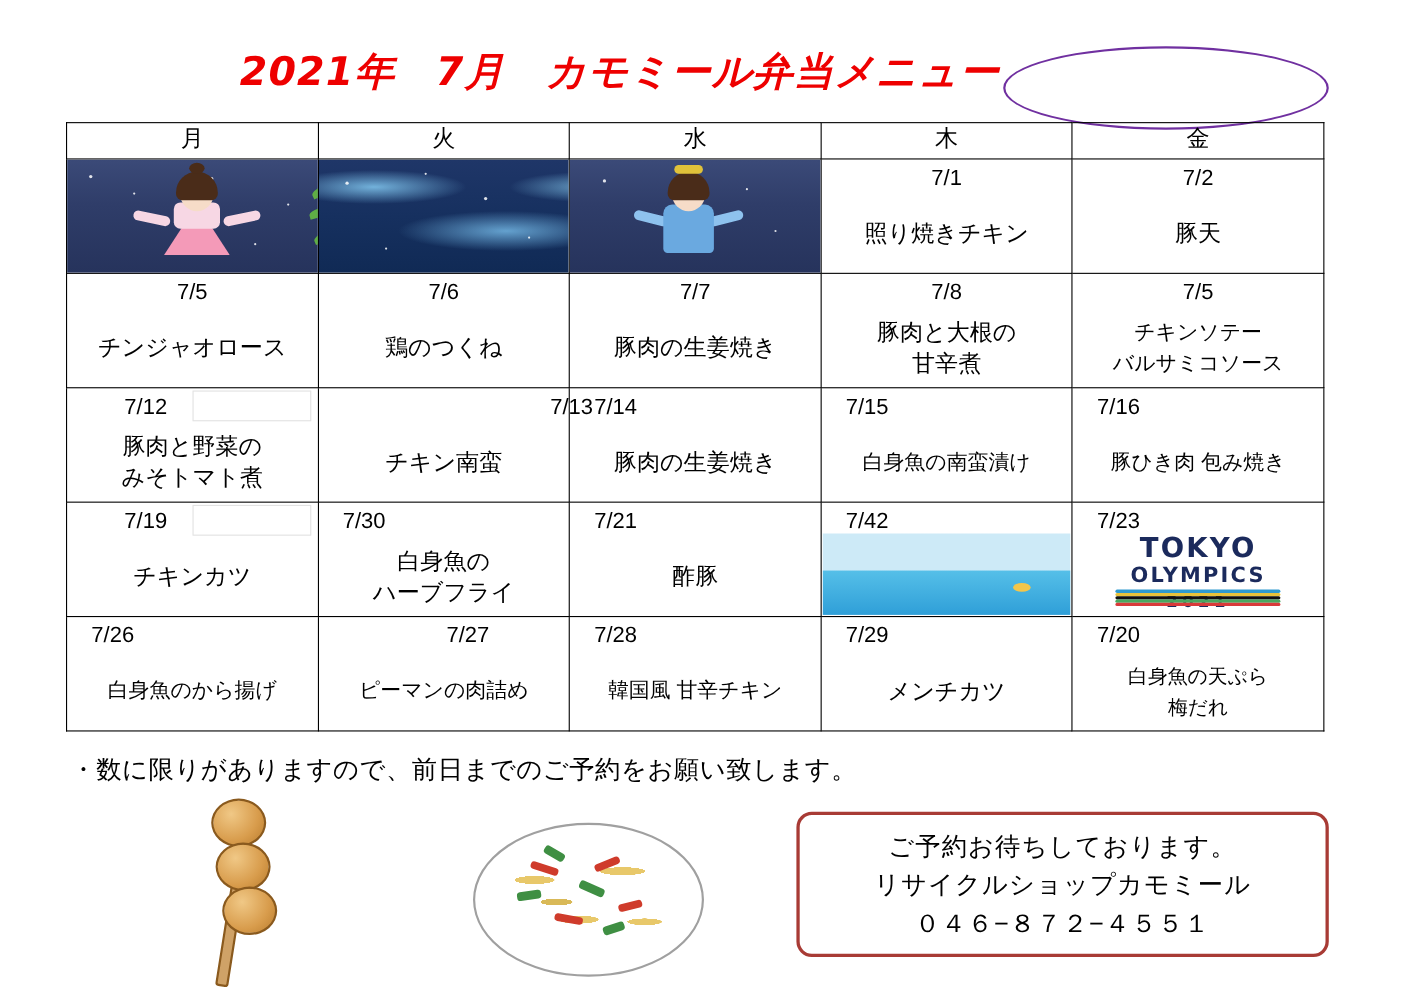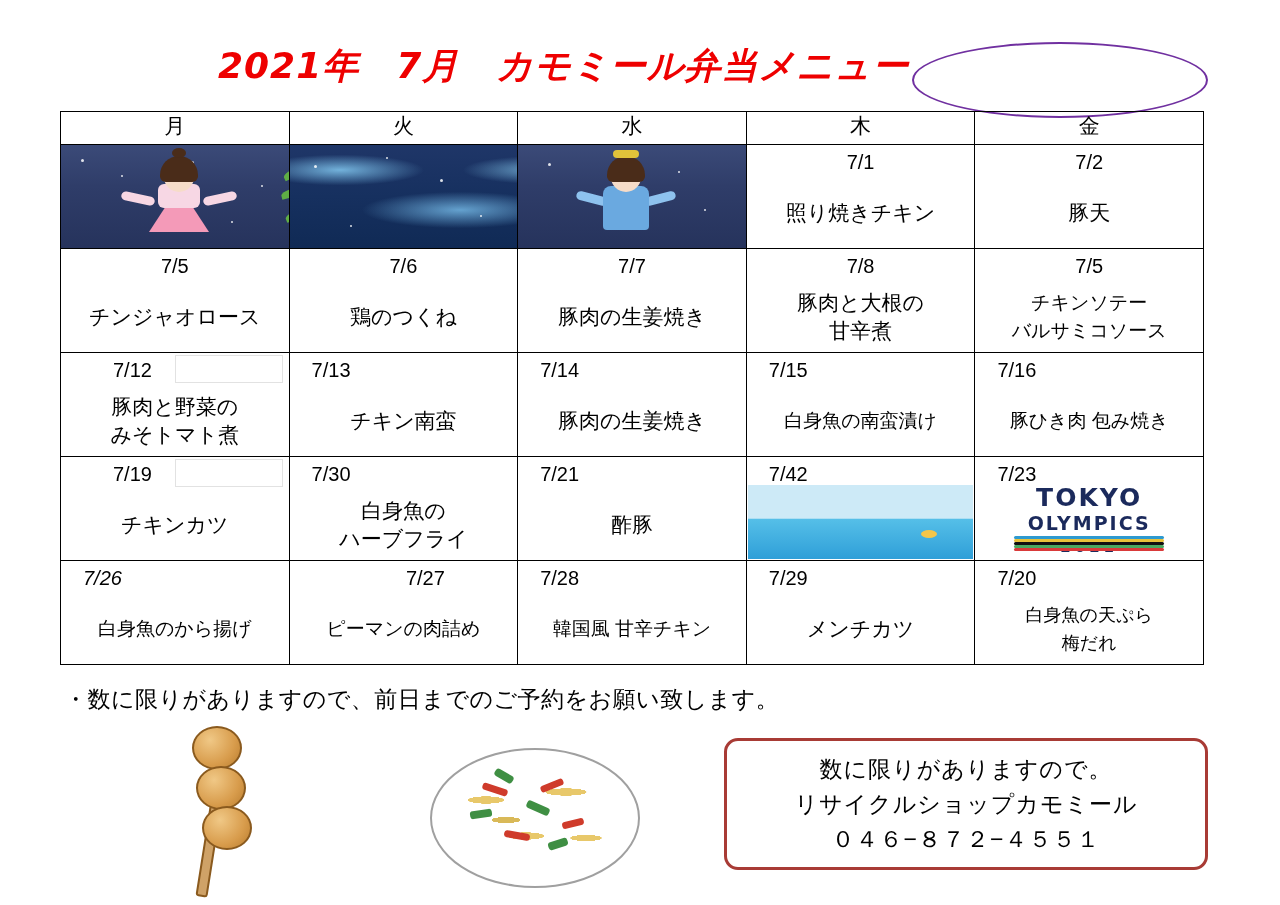--- a/index.html
+++ b/index.html
@@ -395,21 +395,21 @@
     </tr>
 
     <tr>
       <td class="daycell">
         <div class="num-box"></div>
         <div class="daynum" style="text-align:left;padding-left:52px;">7/12</div>
         <div class="menu" style="white-space:pre-line;">豚肉と野菜の
 みそトマト煮</div>
       </td>
       <td class="daycell">
-        <div class="daynum" style="text-align:left;padding-left:22px;">7/13</div>
+        <div class="daynum" style="text-align:right;padding-left:22px;">7/13</div>
         <div class="menu">チキン南蛮</div>
       </td>
       <td class="daycell">
         <div class="daynum" style="text-align:left;padding-left:22px;">7/14</div>
         <div class="menu">豚肉の生姜焼き</div>
       </td>
       <td class="daycell">
         <div class="daynum" style="text-align:left;padding-left:22px;">7/15</div>
         <div class="menu small">白身魚の南蛮漬け</div>
       </td>
@@ -452,21 +452,21 @@
             <span style="top:9px;background:#49a860;"></span>
             <span style="top:12px;background:#d93a3a;"></span>
           </div>
           <div class="oly-year">2021</div>
         </div>
       </td>
     </tr>
 
     <tr>
       <td class="daycell">
-        <div class="daynum" style="text-align:left;padding-left:22px;font-style:italic;">7/26</div>
+        <div class="daynum" style="text-align:left;padding-left:22px;">7/26</div>
         <div class="menu small">白身魚のから揚げ</div>
       </td>
       <td class="daycell">
         <div class="daynum" style="text-align:center;padding-left:22px;">7/27</div>
         <div class="menu small">ピーマンの肉詰め</div>
       </td>
       <td class="daycell">
         <div class="daynum" style="text-align:left;padding-left:22px;">7/28</div>
         <div class="menu small">韓国風 甘辛チキン</div>
       </td>
@@ -499,16 +499,16 @@
   <div class="veg" style="left:110px;top:34px;width:24px;height:7px;background:#cf3b2b;transform:rotate(-22deg);"></div>
   <div class="veg" style="left:74px;top:84px;width:26px;height:7px;background:#cf3b2b;transform:rotate(10deg);"></div>
   <div class="veg" style="left:132px;top:72px;width:22px;height:7px;background:#cf3b2b;transform:rotate(-14deg);"></div>
   <div class="veg" style="left:40px;top:62px;width:22px;height:8px;background:#3f8f43;transform:rotate(-8deg);"></div>
   <div class="veg" style="left:96px;top:56px;width:24px;height:8px;background:#3f8f43;transform:rotate(24deg);"></div>
   <div class="veg" style="left:118px;top:92px;width:20px;height:8px;background:#3f8f43;transform:rotate(-18deg);"></div>
   <div class="veg" style="left:64px;top:24px;width:20px;height:8px;background:#3f8f43;transform:rotate(30deg);"></div>
 </div>
 
 <div class="contact-box">
-  <div class="contact-line">数に限りがありますので。</div>
+  <div class="contact-line">ご予約お待ちしております。</div>
   <div class="contact-line">リサイクルショップカモミール</div>
   <div class="contact-line">０４６−８７２−４５５１</div>
 </div>
 
 </body></html>

